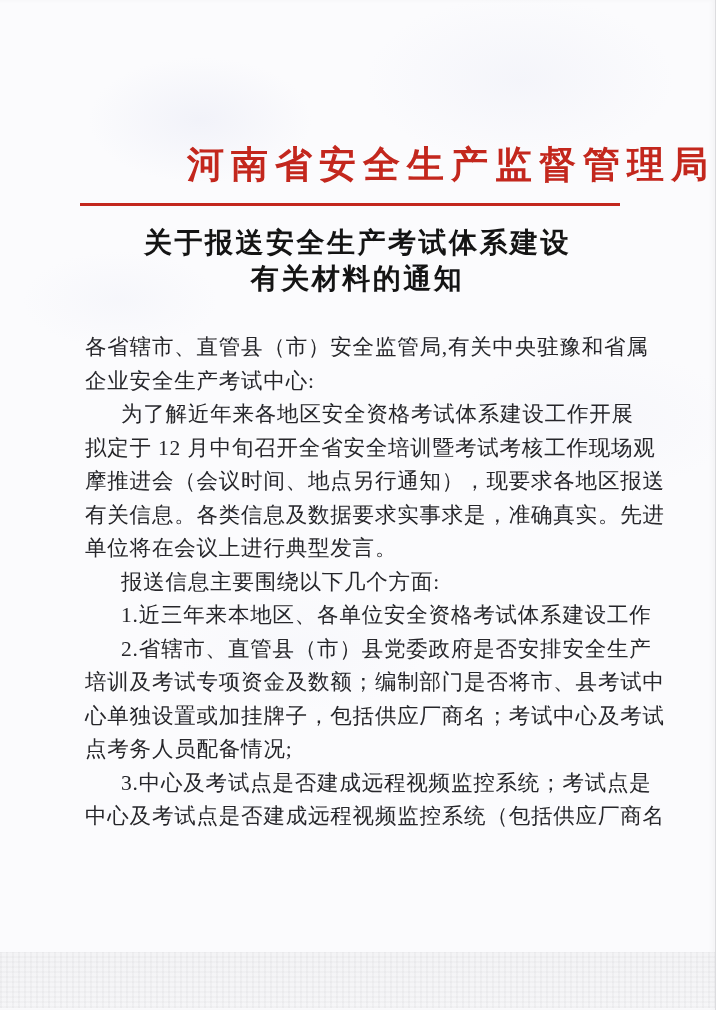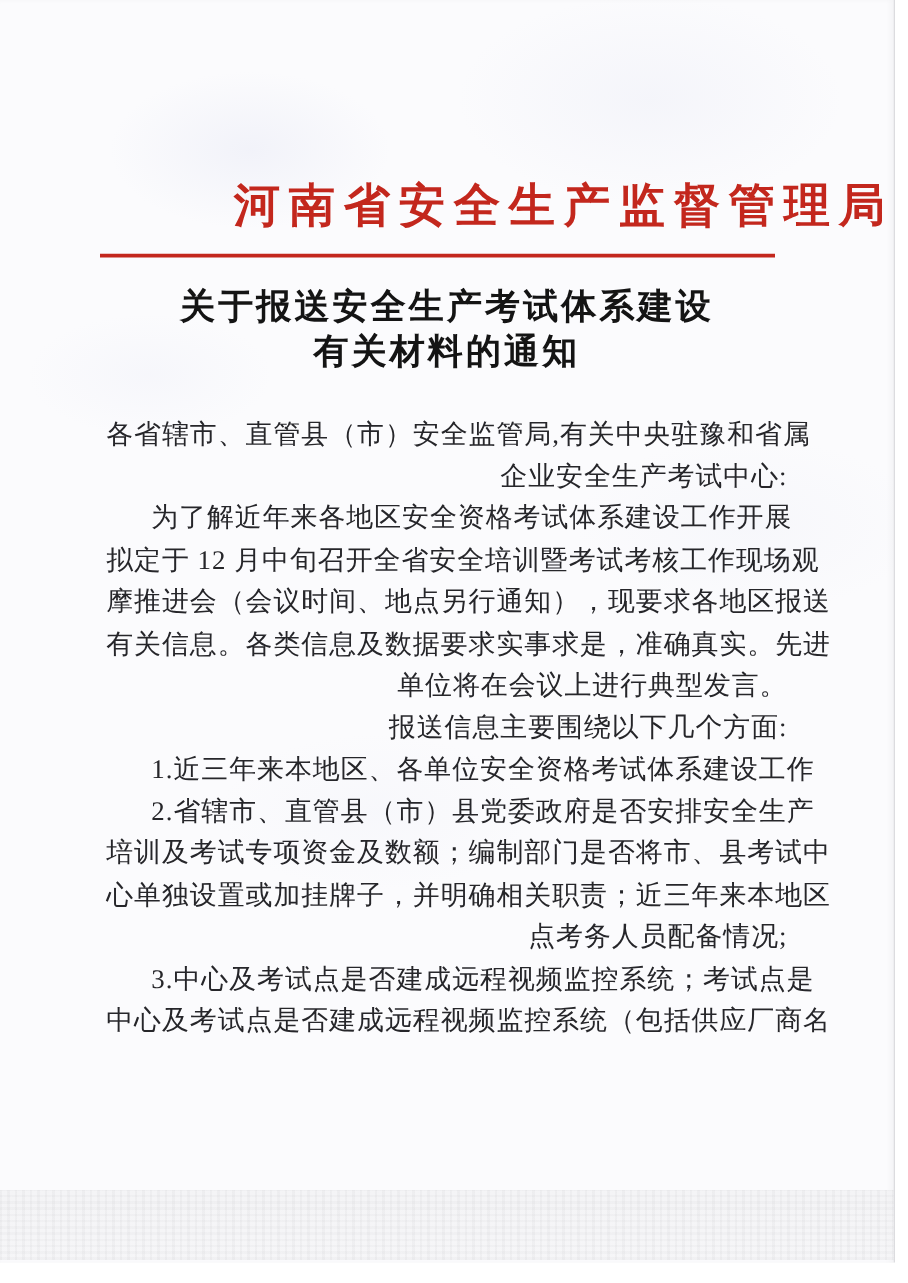--- a/index.html
+++ b/index.html
@@ -69,32 +69,31 @@
     position: absolute;
     left: 0;
     top: 227px;
     width: 715px;
     text-align: center;
     color: #141414;
     font-size: 28px;
     font-weight: bold;
     letter-spacing: 2.5px;
     line-height: 36px;
-    font-family: Liberation Sans, sans-serif;
+    font-family: Liberation Mono, monospace;
   }
   .body-text {
     position: absolute;
     left: 85px;
     top: 331px;
     width: 545px;
     color: #26262a;
     font-size: 21.5px;
     letter-spacing: 0.8px;
     font-family: "Liberation Serif", "DejaVu Serif", serif;
-    text-align: right;
   }
   .line {
     height: 33.5px;
     line-height: 33.5px;
     white-space: nowrap;
   }
   .indent {
     padding-left: 36px;
   }
 </style>
@@ -119,19 +118,19 @@
       <div class="line">企业安全生产考试中心:</div>
       <div class="line indent">为了解近年来各地区安全资格考试体系建设工作开展</div>
       <div class="line">拟定于 12 月中旬召开全省安全培训暨考试考核工作现场观</div>
       <div class="line">摩推进会（会议时间、地点另行通知），现要求各地区报送</div>
       <div class="line">有关信息。各类信息及数据要求实事求是，准确真实。先进</div>
       <div class="line">单位将在会议上进行典型发言。</div>
       <div class="line indent">报送信息主要围绕以下几个方面:</div>
       <div class="line indent">1.近三年来本地区、各单位安全资格考试体系建设工作</div>
       <div class="line indent">2.省辖市、直管县（市）县党委政府是否安排安全生产</div>
       <div class="line">培训及考试专项资金及数额；编制部门是否将市、县考试中</div>
-      <div class="line">心单独设置或加挂牌子，并明确相关职责；近三年来本地区</div>
+      <div class="line">心单独设置或加挂牌子，包括供应厂商名；考试中心及考试</div>
       <div class="line">点考务人员配备情况;</div>
       <div class="line indent">3.中心及考试点是否建成远程视频监控系统；考试点是</div>
       <div class="line">中心及考试点是否建成远程视频监控系统（包括供应厂商名</div>
     </div>
   </div>
 </div>
 
 </body></html>

